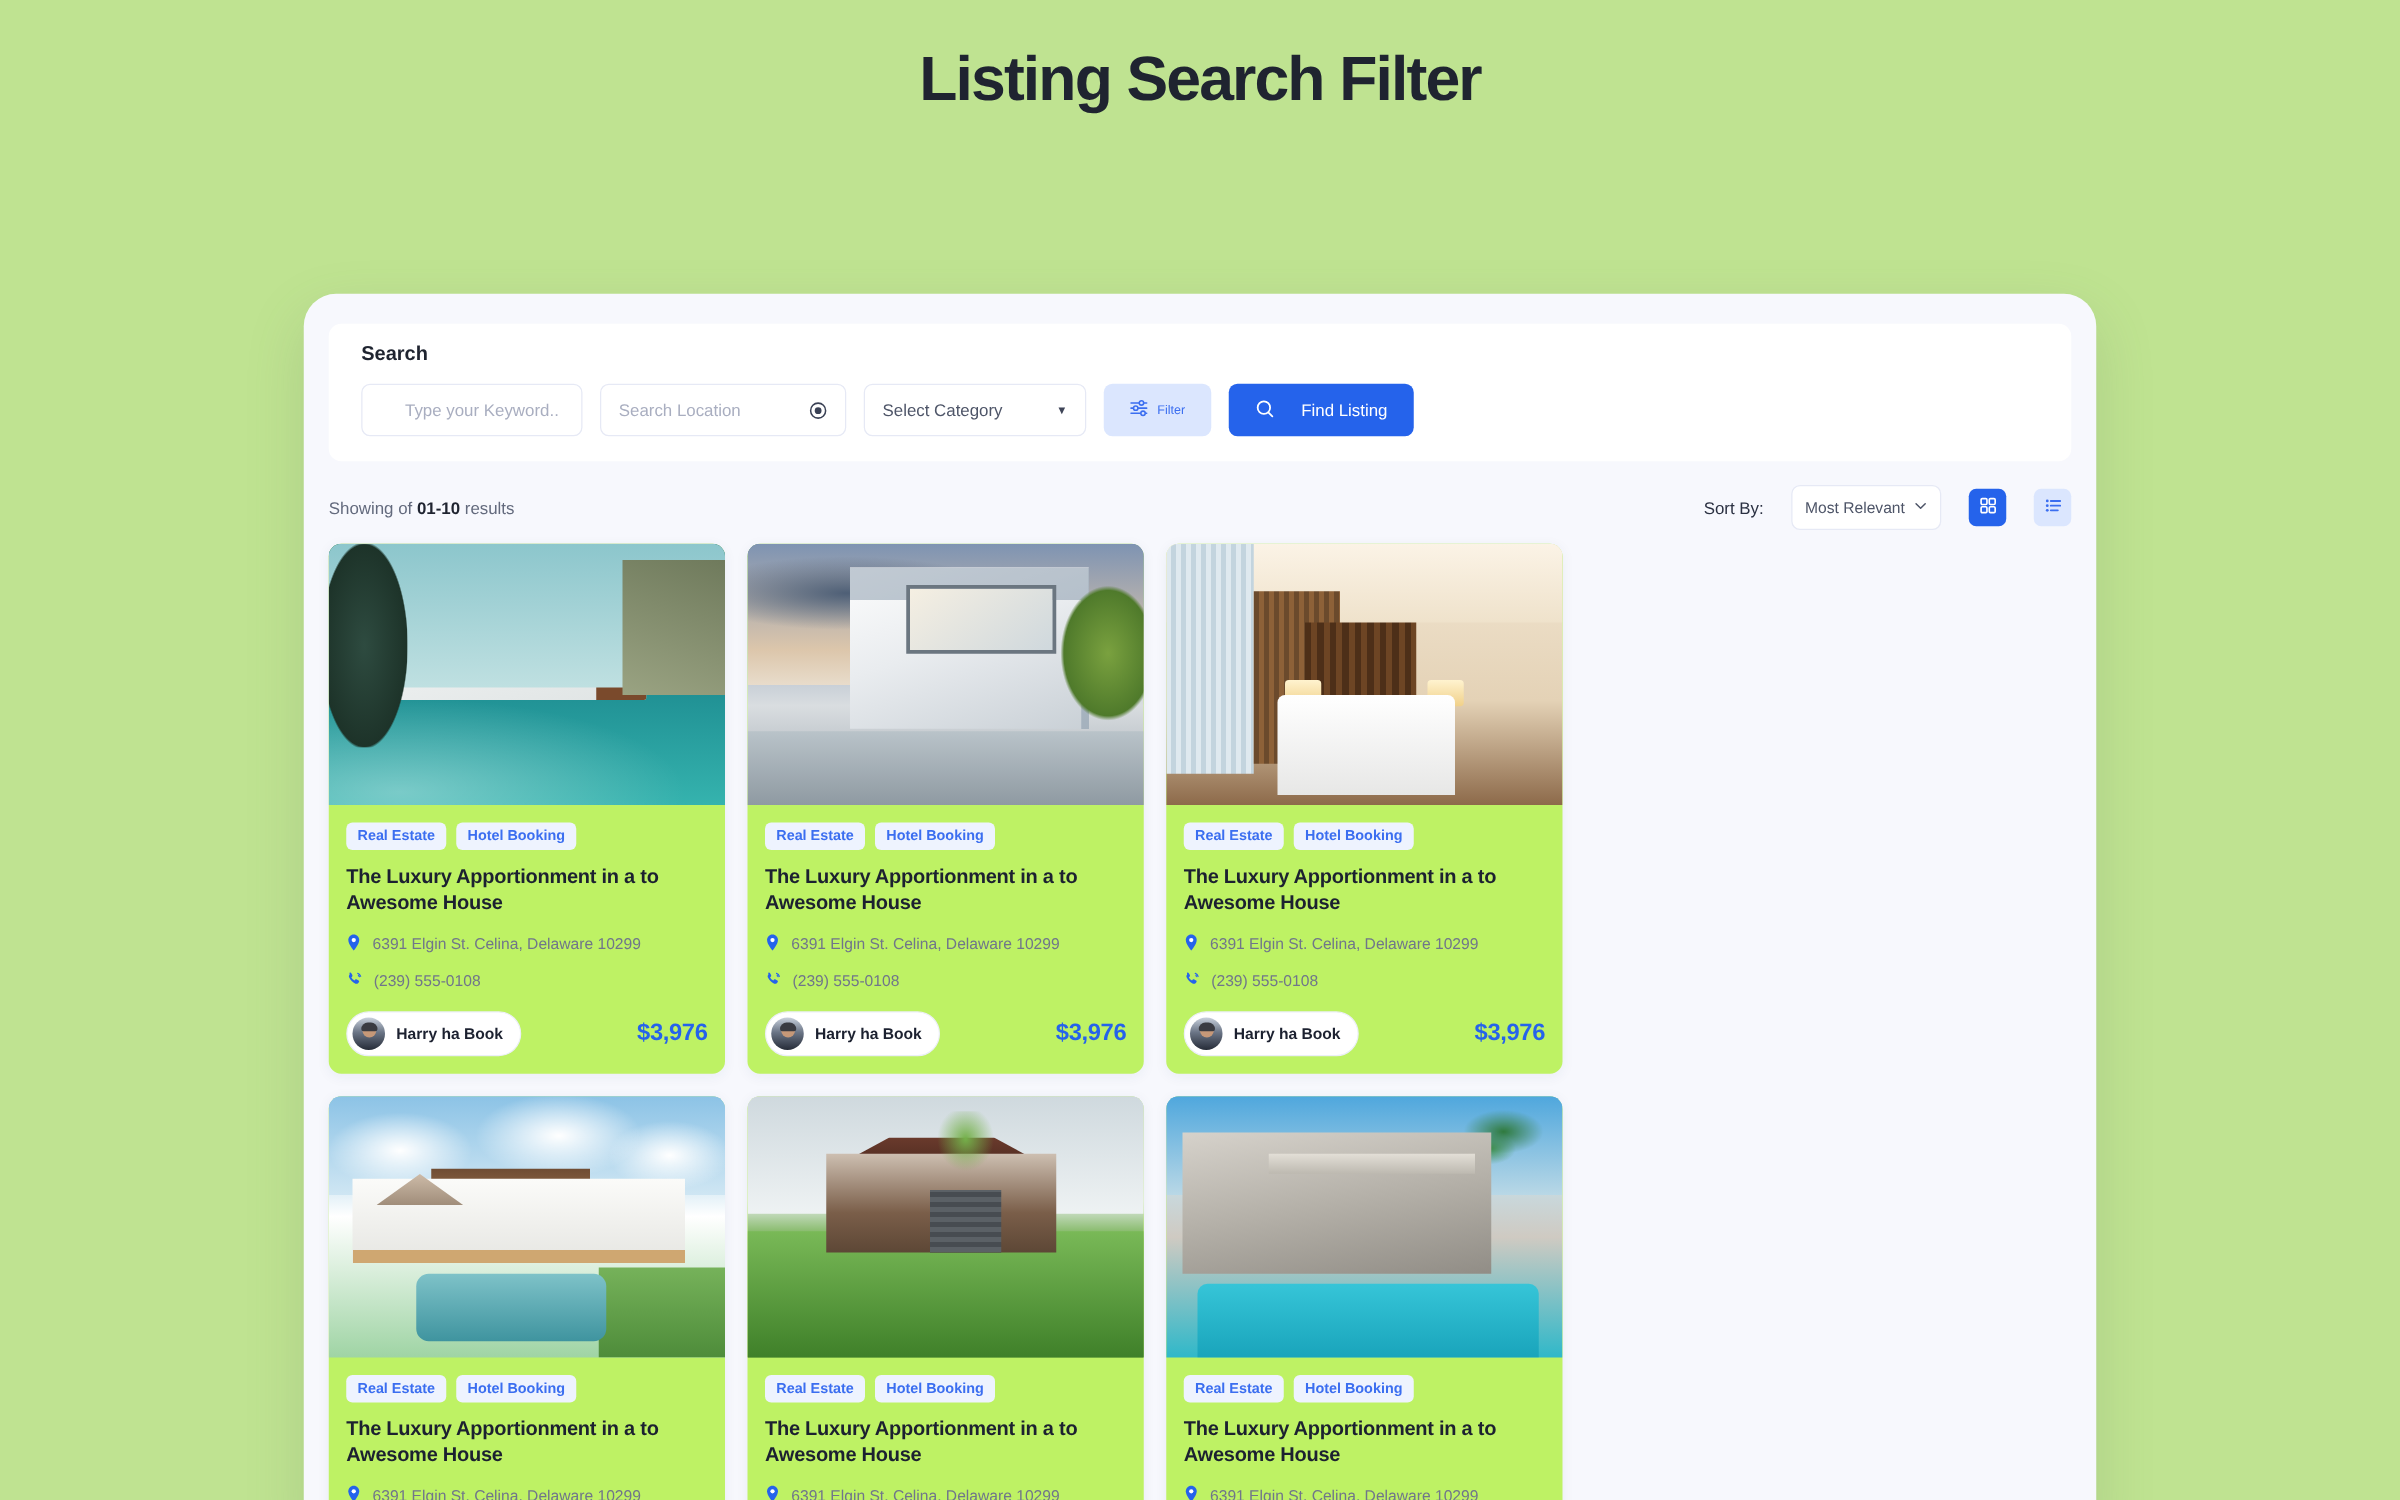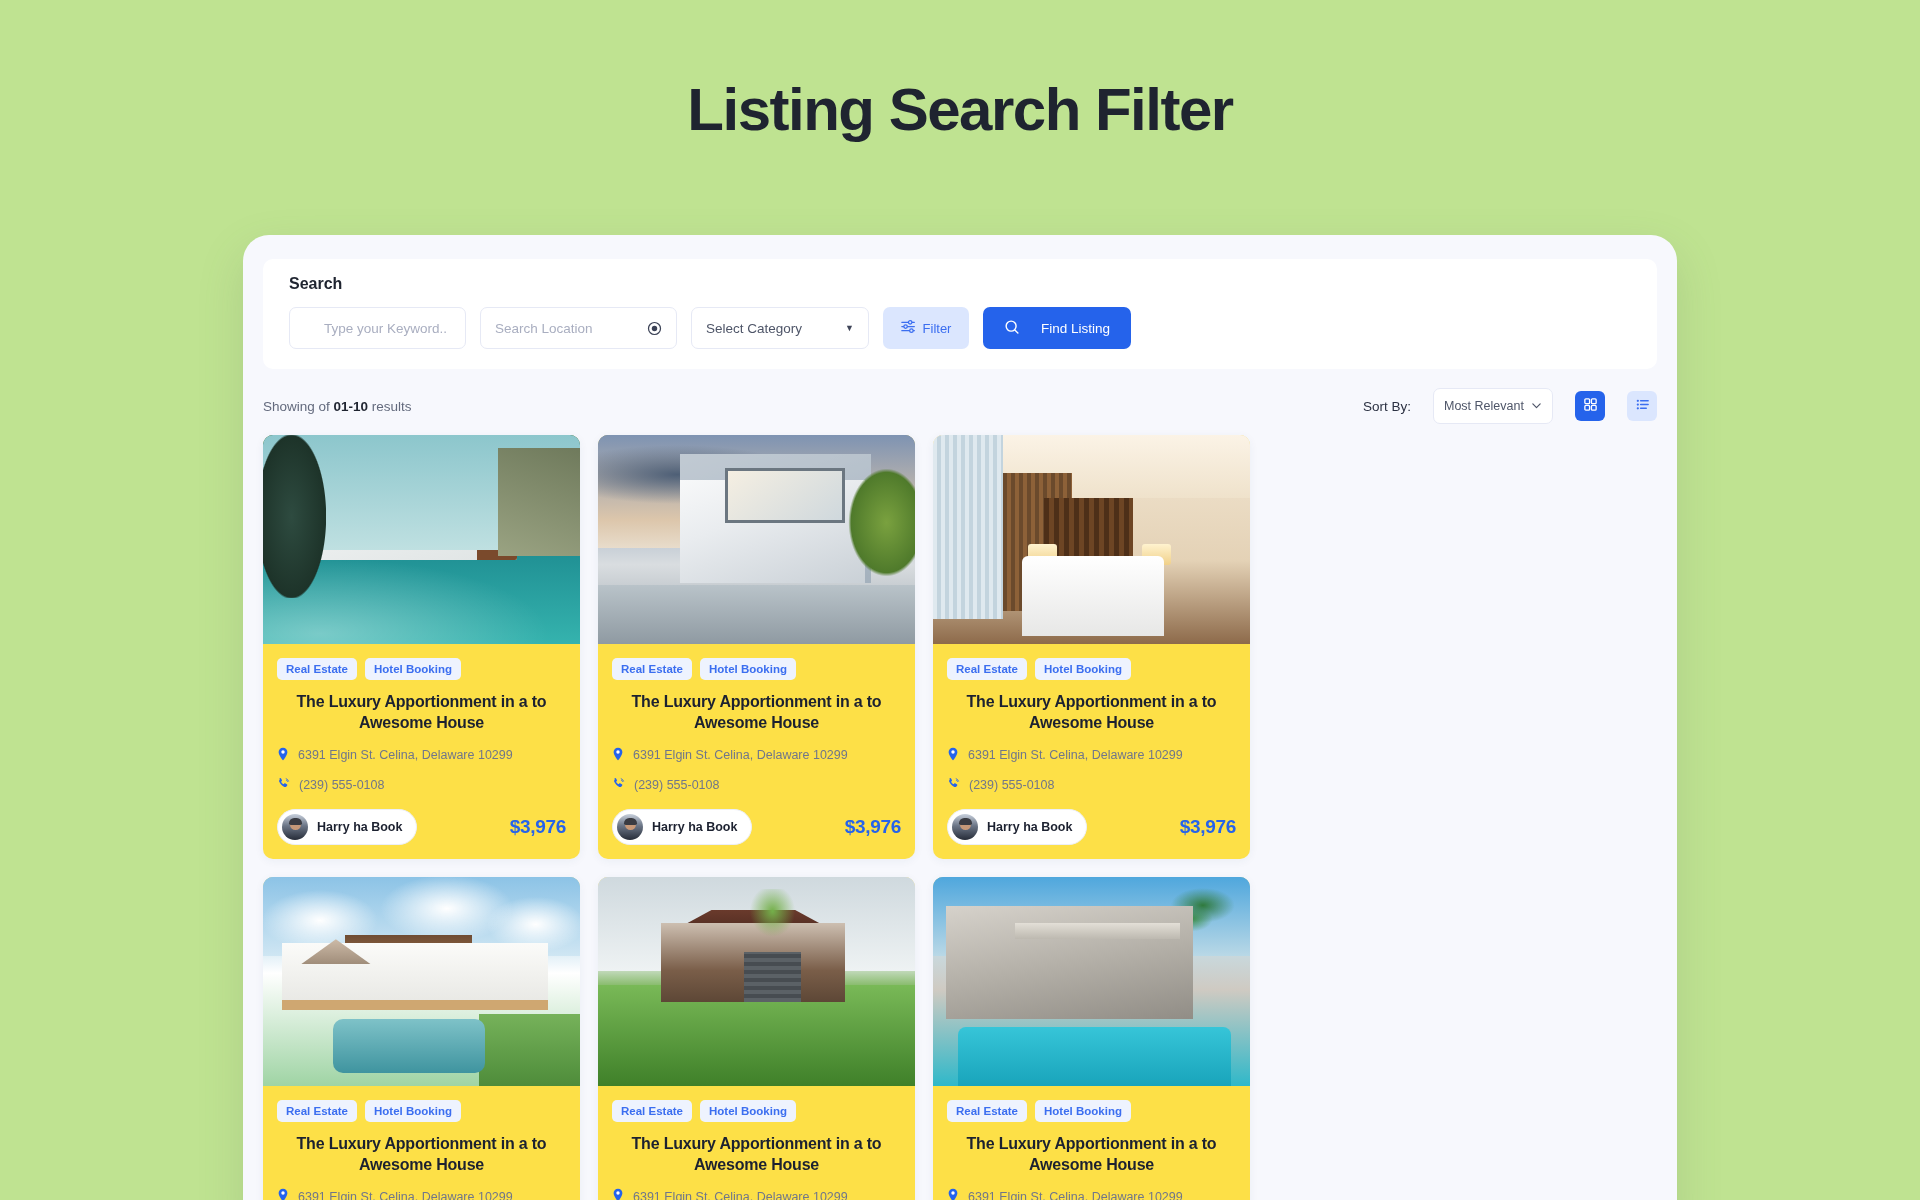--- a/index.html
+++ b/index.html
@@ -6,25 +6,25 @@
   html, body {
     width: 1920px; height: 1200px;
     overflow: hidden;
     font-family: "Liberation Sans", sans-serif;
   }
   body { background: #bfe391; }
 
   
   .page-title {
     text-align: center;
-    font-size: 60px;
+    font-size: 50px;
     font-weight: bold;
     letter-spacing: -1.5px;
     color: #1f2430;
-    padding-top: 80px;
+    padding-top: 38px;
     line-height: 1;
   }
 
   
   .app-shell {
     position: absolute;
     left: 243px;
     top: 235px;
     width: 1434px;
     height: 990px;
@@ -81,21 +81,21 @@
   .target-icon { width: 15px; height: 15px; flex-shrink: 0; }
   .caret { font-size: 9px; color: #3f4558; }
 
   .btn-filter {
     height: 42px; width: 86px;
     background: #dbe6fe;
     border: none; border-radius: 7px;
     display: flex; align-items: center; justify-content: center;
     gap: 7px; cursor: pointer;
   }
-  .btn-filter .lbl { font-size: 13px; color: #3b6ef0; }
+  .btn-filter .lbl { font-size: 10px; color: #3b6ef0; }
   .btn-find {
     height: 42px; width: 148px;
     background: #2563eb;
     border: none; border-radius: 7px;
     display: flex; align-items: center; justify-content: center;
     gap: 21px; cursor: pointer;
   }
   .btn-find .lbl { font-size: 13.5px; color: #fff; }
 
   
@@ -131,25 +131,24 @@
 
   
   .grid {
     position: absolute; left: 20px; top: 200px;
     width: 1394px;
     display: grid;
     grid-template-columns: repeat(3, 317px);
     gap: 18px;
   }
   .card {
-    background: #fde047;
+    background: #bef264;
     border-radius: 10px;
     overflow: hidden;
     box-shadow: 0 2px 10px rgba(40,60,110,.06);
-    text-align: center;
   }
   .card-media {
     height: 209px; width: 100%;
     position: relative; overflow: hidden;
   }
   .card-body { padding: 14px 14px 14px 14px; }
   .tags { display: flex; gap: 8px; }
   .tag {
     background: #eef3fe; color: #3b6ef0;
     font-size: 11.5px; font-weight: 600;

